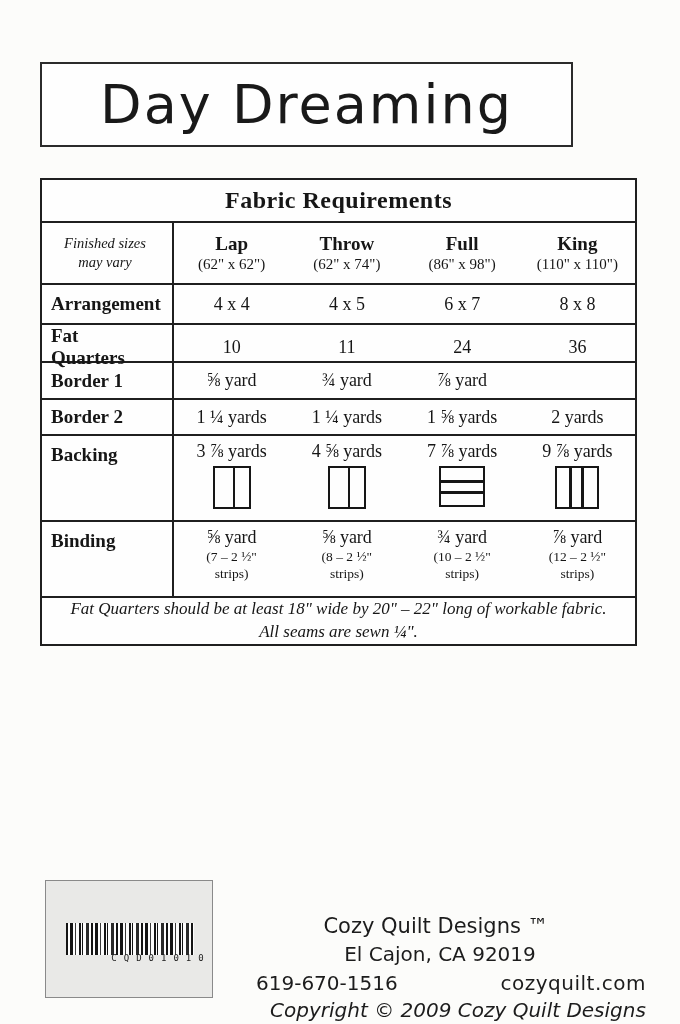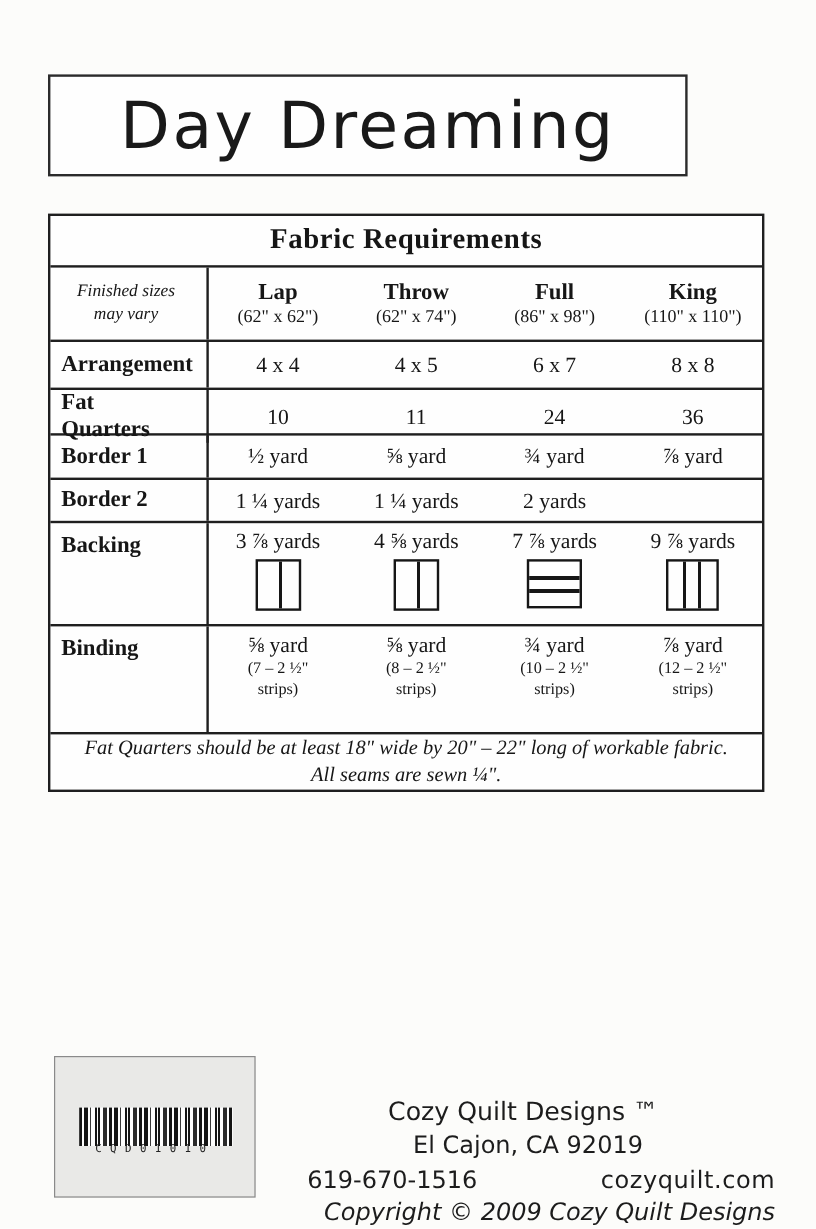--- a/index.html
+++ b/index.html
@@ -44,21 +44,21 @@
   }
   .label-top { justify-content:flex-start; padding-top:8px; }
 
   .r-cols    { height:62px; }
   .r-arr     { height:40px; }
   .r-fq      { height:38px; }
   .r-bg      { height:37px; }
   .r-b1      { height:37px; }
   .r-b2      { height:36px; }
   .r-backing { height:86px; }
-  .r-binding { height:90px; }
+  .r-binding { height:76px; }
 
   .corner-note { font-style:italic; font-size:14.5px; line-height:1.3; padding:0 14px; }
   .col-name { font-weight:bold; font-size:19px; line-height:1.15; }
   .col-size { font-size:15px; line-height:1.2; }
   .val { font-size:18px; }
   .cell-top { justify-content:flex-start; padding-top:5px; }
   .strips { font-size:13.5px; line-height:1.25; margin-top:1px; }
   .strips-narrow { max-width:92px; }
 
   
@@ -92,21 +92,21 @@
   .bars {
     position:absolute; left:20px; top:42px; width:128px; height:32px;
     background-image:repeating-linear-gradient(90deg,
       #141414 0 2px, #fdfdfd 2px 4px, #141414 4px 7px, #fdfdfd 7px 9px,
       #3a3a3a 9px 10px, #fdfdfd 10px 13px, #141414 13px 15px, #fdfdfd 15px 16px,
       #141414 16px 17px, #fdfdfd 17px 20px, #2a2a2a 20px 23px, #fdfdfd 23px 25px);
   }
   .barcode-text {
     position:absolute; left:0; top:72px; width:100%; text-align:center;
     font-family:"DejaVu Sans Mono", monospace; font-size:9px; letter-spacing:7px;
-    color:#222; white-space:nowrap; overflow:hidden;
+    color:#222; white-space:nowrap; overflow:hidden;padding-left:32px;
   }
 
   .footer-text {
     position:absolute; left:230px; top:914px; width:420px;
     font-family:"DejaVu Sans", sans-serif; color:#1c1c1c;
   }
   .ft-company   { text-align:center; font-size:21px; padding-right:8px; }
   .ft-city      { text-align:center; font-size:20px; margin-top:4px; }
   .ft-row       { display:flex; align-items:baseline; justify-content:space-between; margin-top:5px; }
   .ft-phone     { font-size:20px; margin-left:26px;text-align:right; }
@@ -157,30 +157,30 @@
       <div class="cell label-cell">Fat Quarters</div>
       <div class="cell val">10</div>
       <div class="cell val">11</div>
       <div class="cell val">24</div>
       <div class="cell val">36</div>
     </div>
 
 
     <div class="row r-b1">
       <div class="cell label-cell">Border 1</div>
-      <div class="cell val">½ yard</div>
       <div class="cell val">⅝ yard</div>
       <div class="cell val">¾ yard</div>
       <div class="cell val">⅞ yard</div>
     </div>
 
     <div class="row r-b2">
       <div class="cell label-cell">Border 2</div>
       <div class="cell val">1 ¼ yards</div>
       <div class="cell val">1 ¼ yards</div>
+      <div class="cell val">1 ⅝ yards</div>
       <div class="cell val">2 yards</div>
     </div>
 
     <div class="row r-backing">
       <div class="cell label-cell label-top">Backing</div>
       <div class="cell cell-top">
         <div class="val">3 ⅞ yards</div>
         <div class="diagram" data-type="v2"></div>
       </div>
       <div class="cell cell-top">

